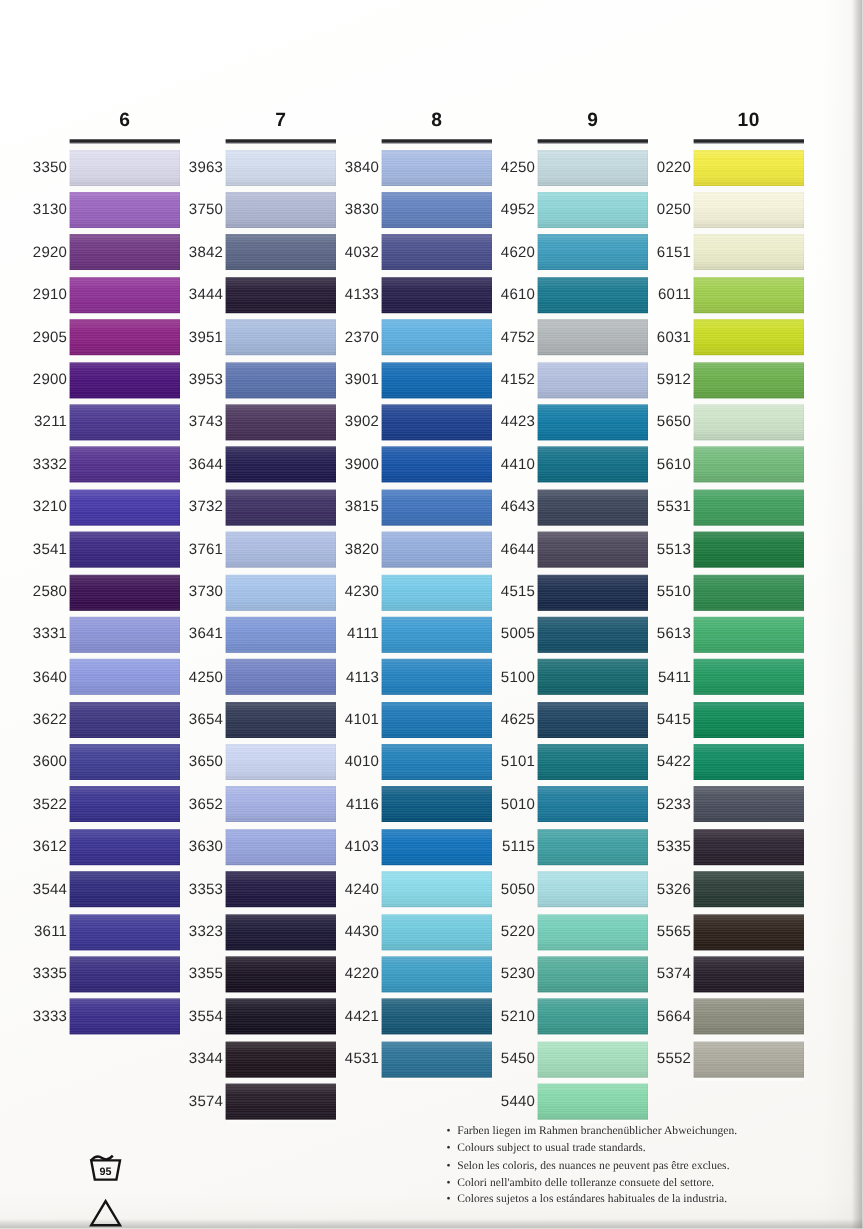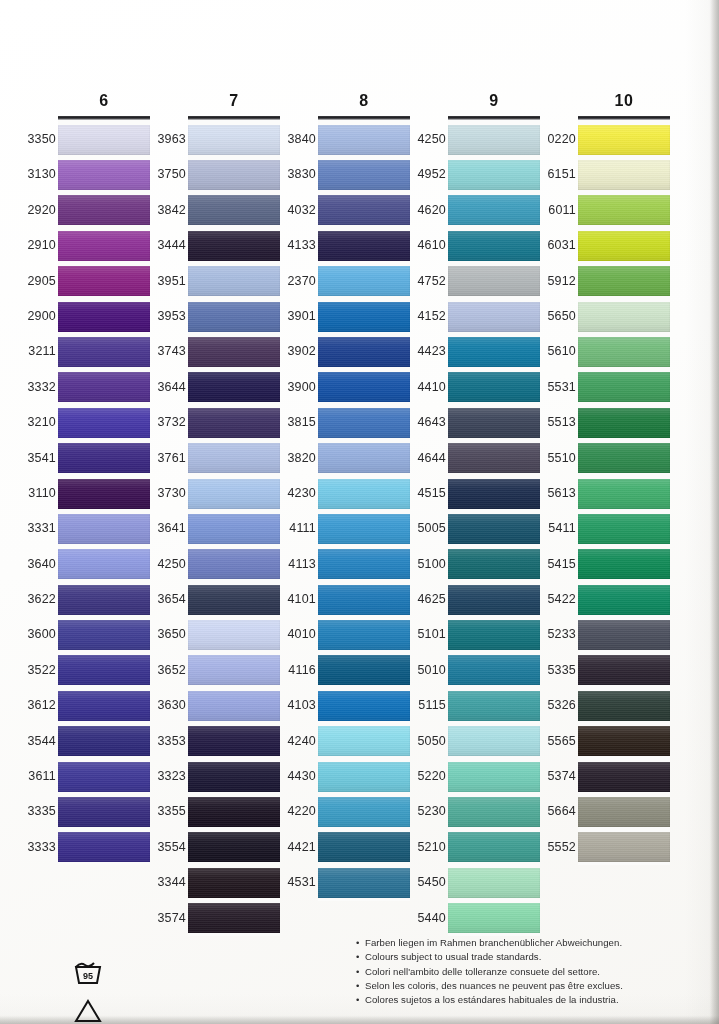--- a/index.html
+++ b/index.html
@@ -140,23 +140,24 @@
     top: 960px;
     display: flex;
     align-items: center;
     gap: 12px;
     flex-direction: column;
   }
   .care-symbols svg { display: block; }
 
   .notes {
     position: absolute;
-    left: 356px;
+    left: 372px;
     top: 936px;
     width: 340px;
+    font-family: Liberation Serif, serif;
   }
   .note-line {
     font-size: 9.6px;
     color: #2d2d2f;
     line-height: 14.3px;
     white-space: nowrap;
     letter-spacing: 0.05px;
   }
   .note-line .bullet {
     display: inline-block;
@@ -211,21 +212,21 @@
           </div>
           <div class="row">
             <div class="row-label">3210</div>
             <div class="row-swatch" style="background-color: rgb(69, 54, 168);"></div>
           </div>
           <div class="row">
             <div class="row-label">3541</div>
             <div class="row-swatch" style="background-color: rgb(58, 39, 130);"></div>
           </div>
           <div class="row">
-            <div class="row-label">3110</div>
+            <div class="row-label">2580</div>
             <div class="row-swatch" style="background-color: rgb(58, 15, 81);"></div>
           </div>
           <div class="row">
             <div class="row-label">3331</div>
             <div class="row-swatch" style="background-color: rgb(141, 149, 218);"></div>
           </div>
           <div class="row">
             <div class="row-label">3640</div>
             <div class="row-swatch" style="background-color: rgb(142, 154, 226);"></div>
           </div>
@@ -553,20 +554,24 @@
           </div>
         </div>
       </div>
       <div class="col" style="left: 540px;">
         <div class="col-number">10</div>
         <div class="col-headbar"></div>
         <div class="swatch-stack">
           <div class="row">
             <div class="row-label">0220</div>
             <div class="row-swatch" style="background-color: rgb(244, 237, 63);"></div>
+          </div>
+          <div class="row">
+            <div class="row-label">0250</div>
+            <div class="row-swatch" style="background-color: rgb(247, 245, 220);"></div>
           </div>
           <div class="row">
             <div class="row-label">6151</div>
             <div class="row-swatch" style="background-color: rgb(239, 240, 206);"></div>
           </div>
           <div class="row">
             <div class="row-label">6011</div>
             <div class="row-swatch" style="background-color: rgb(160, 207, 76);"></div>
           </div>
           <div class="row">
@@ -677,17 +682,17 @@
       <svg width="26" height="26" viewBox="0 0 26 26" aria-hidden="true">
         <circle cx="13" cy="13" r="10.5" fill="none" stroke="#141414" stroke-width="2"></circle>
         <text x="13" y="18" font-family="Liberation Sans, sans-serif" font-size="14" fill="#141414" text-anchor="middle">P</text>
       </svg>
     </span>
   </div>
 
   <div class="notes" id="notes-root">
       <div class="note-line"><span class="bullet">•</span><span>Farben liegen im Rahmen branchenüblicher Abweichungen.</span></div>
       <div class="note-line"><span class="bullet">•</span><span>Colours subject to usual trade standards.</span></div>
+      <div class="note-line"><span class="bullet">•</span><span>Selon les coloris, des nuances ne peuvent pas être exclues.</span></div>
       <div class="note-line"><span class="bullet">•</span><span>Colori nell'ambito delle tolleranze consuete del settore.</span></div>
-      <div class="note-line"><span class="bullet">•</span><span>Selon les coloris, des nuances ne peuvent pas être exclues.</span></div>
       <div class="note-line"><span class="bullet">•</span><span>Colores sujetos a los estándares habituales de la industria.</span></div>
     </div>
 </div>
 
 </body></html>

